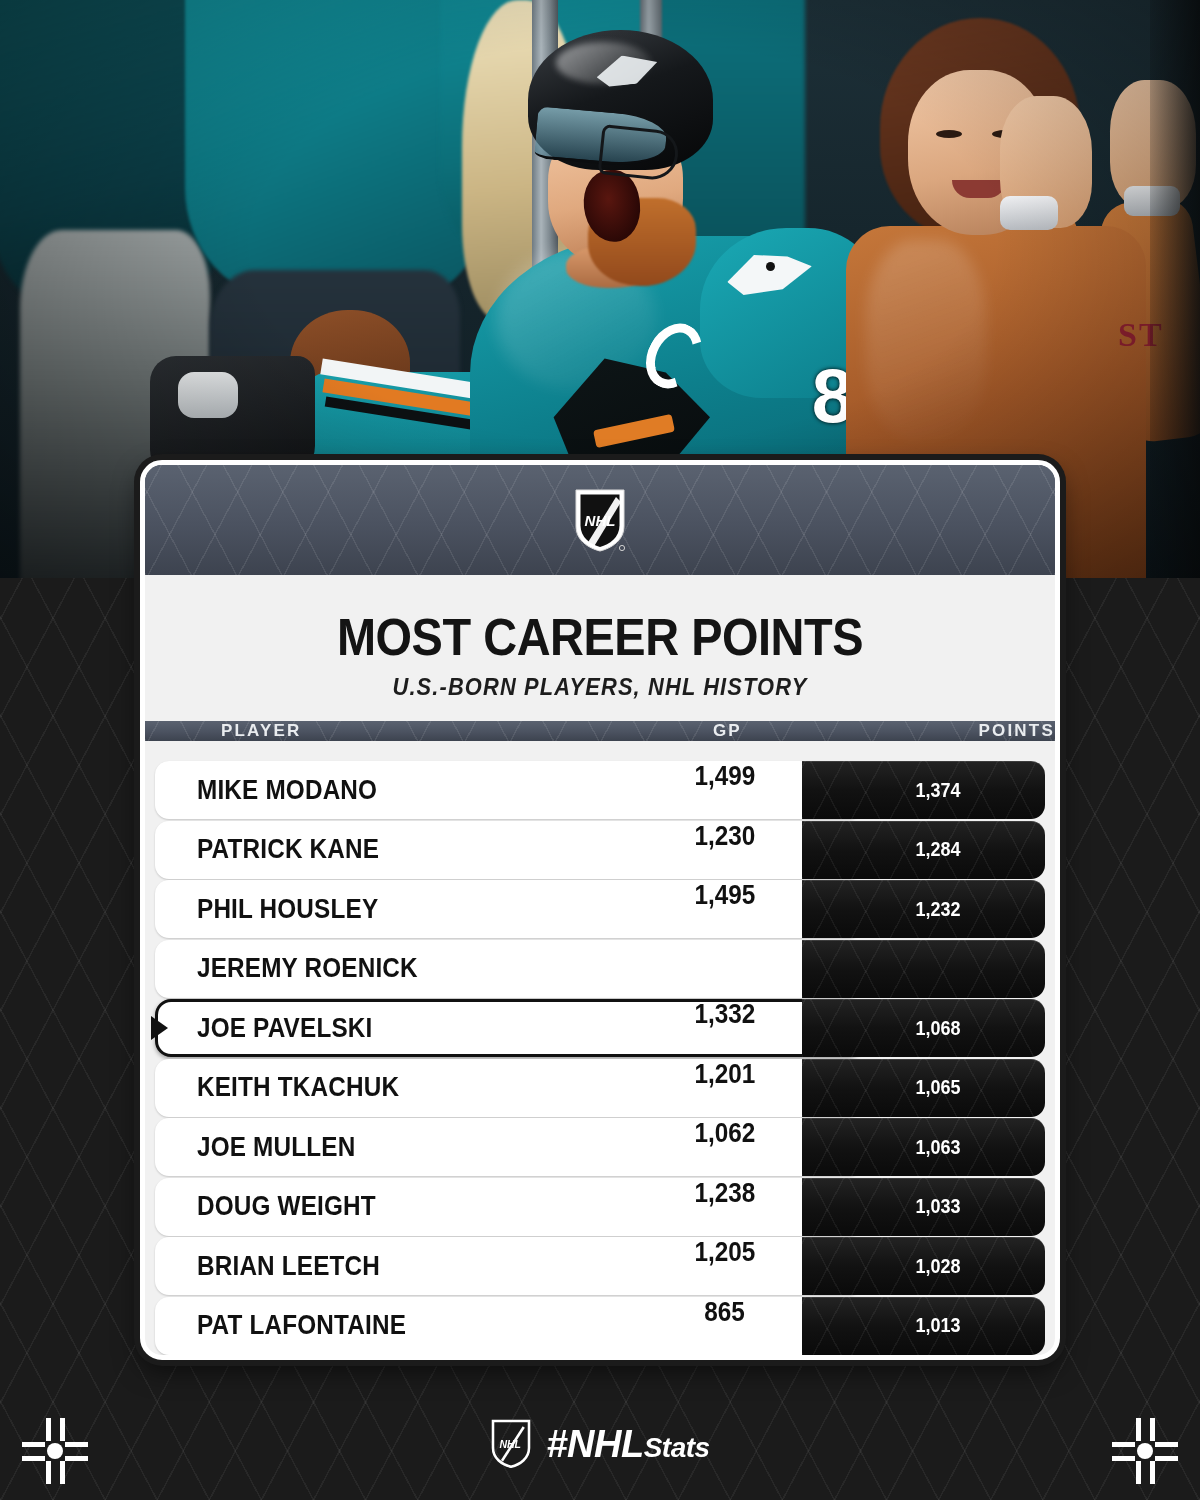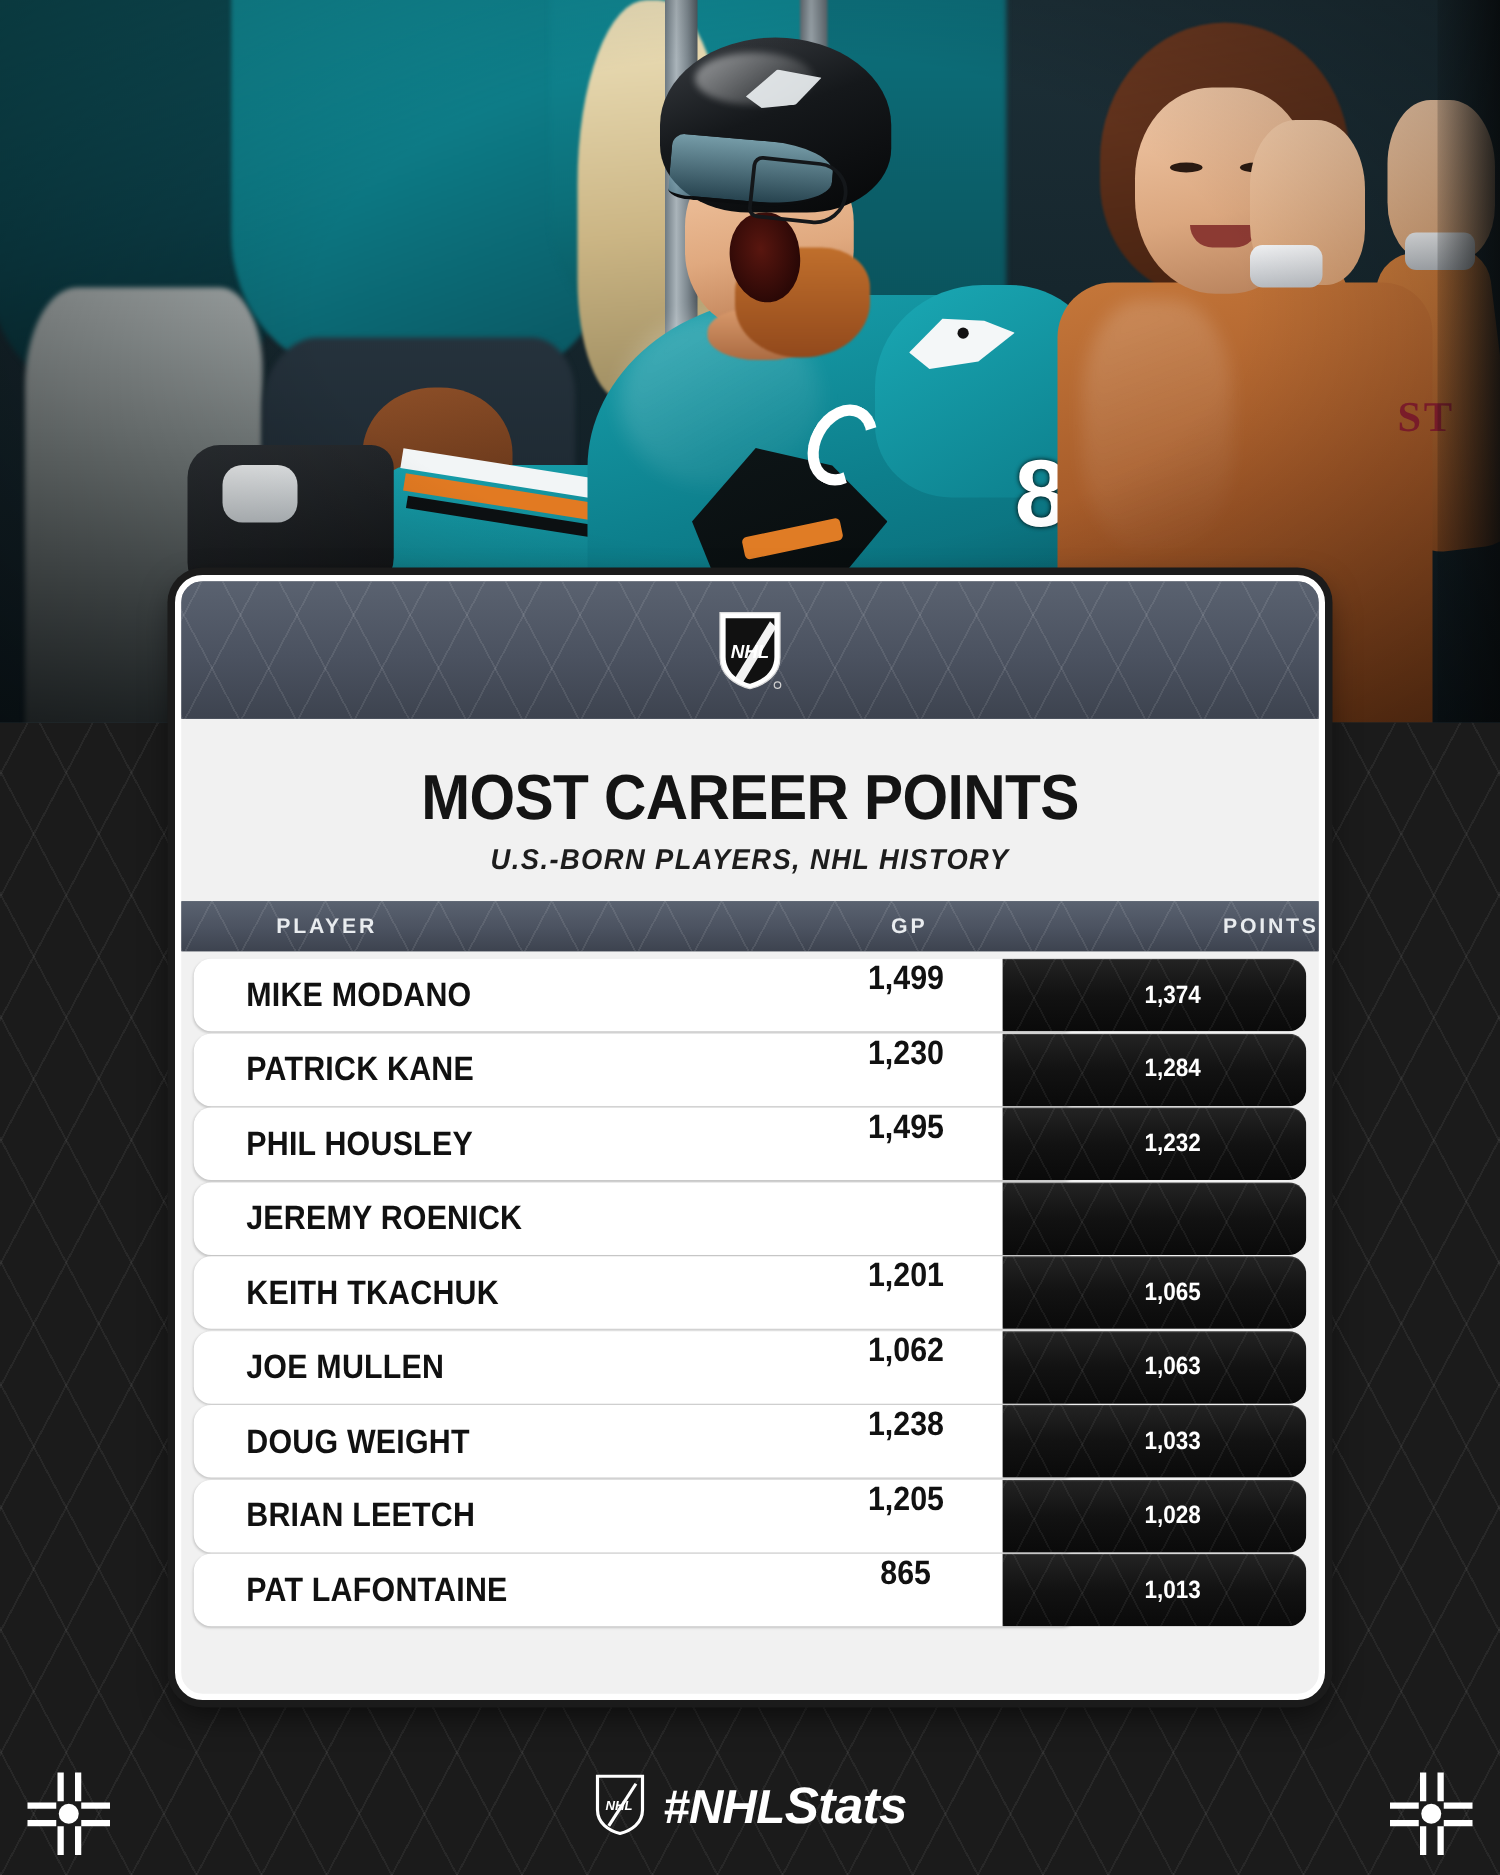--- a/index.html
+++ b/index.html
@@ -224,21 +224,21 @@
   
   #col-head{
     height:40px; display:flex; align-items:center;
     color:#e9ecef; font-weight:700; font-size:17px; letter-spacing:2.2px;
   }
   .ch-player{ width:52%; padding-left:76px; }
   .ch-gp{ width:24%; text-align:center; }
   .ch-pts{ width:24%; text-align:right; }
 
   
-  #rows{ flex:1 1 auto; padding:6px 10px 14px 10px; }
+  #rows{ flex:1 1 auto; padding:20px 10px 14px 10px; }
   .row{
     position:relative; height:58px; margin-bottom:1.5px;
     display:flex; align-items:stretch;
   }
   .row-white{
     position:absolute; left:0; top:0; width:708px; height:58px;
     background:#ffffff; border-radius:14px;
     box-shadow:0 1px 2px rgba(0,0,0,.18);
   }
   .row.highlight .row-white{
@@ -286,21 +286,21 @@
     position:absolute; left:0; top:1388px; width:1200px; height:112px;
     display:flex; align-items:center; justify-content:center;
   }
   #footer-inner{ display:flex; align-items:center; gap:14px; }
   .foot-shield{ width:42px; height:52px; }
   #hashtag{
     font-family:"Liberation Sans", sans-serif;
     font-weight:700; font-style:italic; font-size:38px; color:#fff;
     letter-spacing:-.5px;
   }
-  #hashtag .small{ font-size:41px;font-style:italic; }
+  #hashtag .small{ font-size:28px;font-style:italic; }
 
   .corner{
     position:absolute; top:1418px; width:66px; height:66px;
   }
   .corner.left{ left:22px; }
   .corner.right{ right:22px; }
   .corner .bar{ position:absolute; background:#ffffff; }
   .corner .v1{ left:24px; top:0; width:5px; height:23px; }
   .corner .v2{ left:38px; top:0; width:5px; height:23px; }
   .corner .v3{ left:24px; top:43px; width:5px; height:23px; }
@@ -444,20 +444,34 @@
         <div class="row">
           <div class="row-white"></div>
           <div class="pts-pill lattice-pill"></div>
           <div class="cell-player">
             <span>JEREMY ROENICK</span>
           </div>
           <div class="cell-pts">
             <span>1,216</span>
           </div>
         </div>
+        <div class="row highlight">
+          <div class="row-white"></div>
+          <div class="pts-pill lattice-pill"></div>
+          <div class="row-notch"></div>
+          <div class="cell-player">
+            <span>JOE PAVELSKI</span>
+          </div>
+          <div class="cell-gp">
+            <span>1,332</span>
+          </div>
+          <div class="cell-pts">
+            <span>1,068</span>
+          </div>
+        </div>
         <div class="row">
           <div class="row-white"></div>
           <div class="pts-pill lattice-pill"></div>
           <div class="cell-player">
             <span>KEITH TKACHUK</span>
           </div>
           <div class="cell-gp">
             <span>1,201</span>
           </div>
           <div class="cell-pts">

